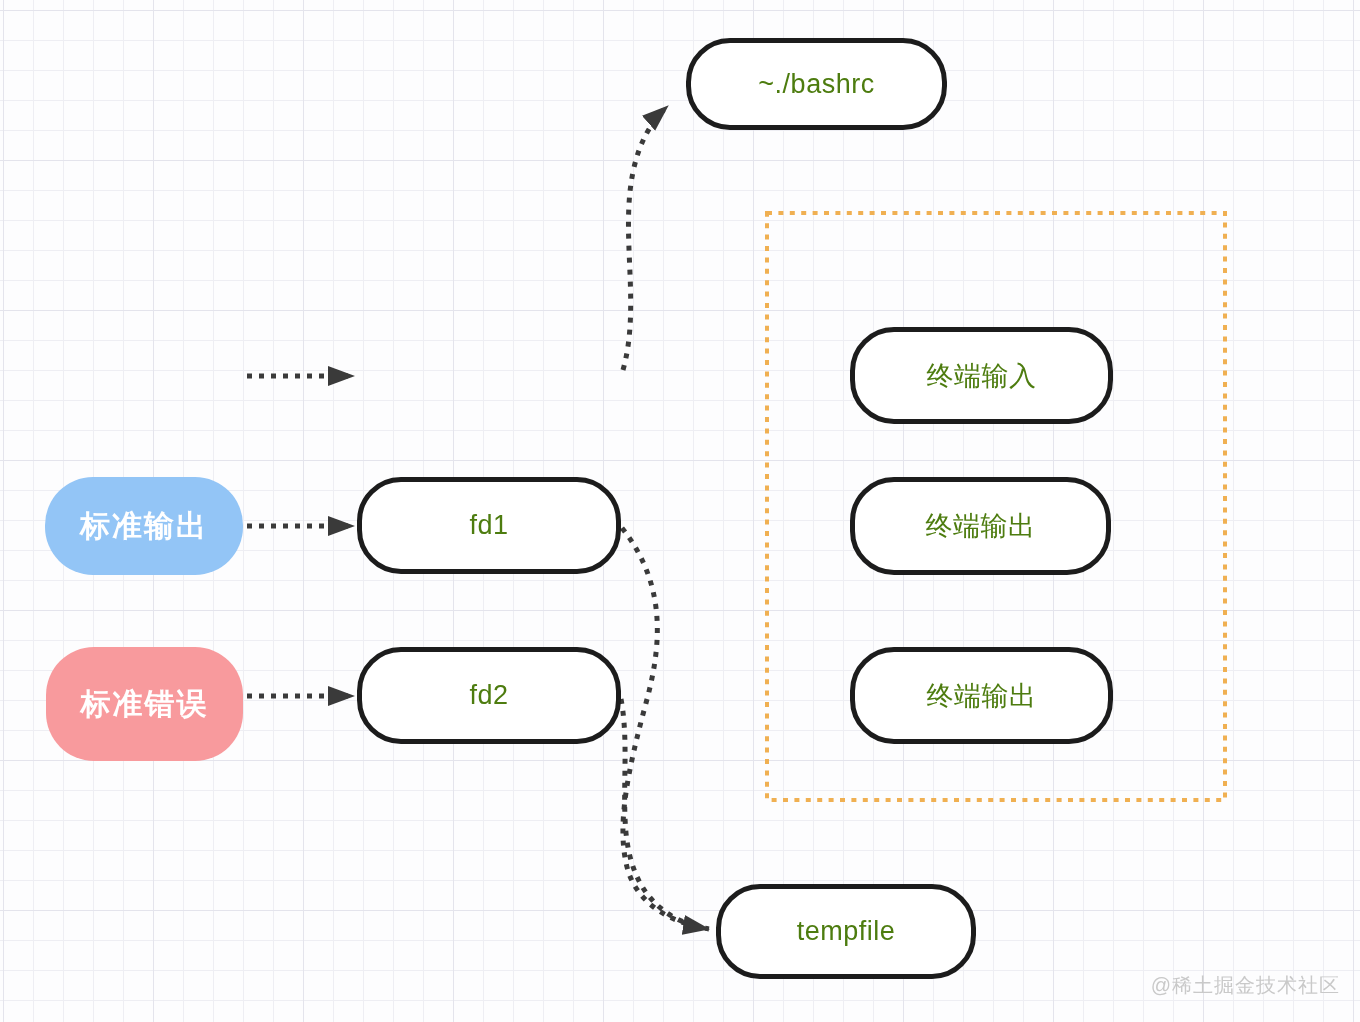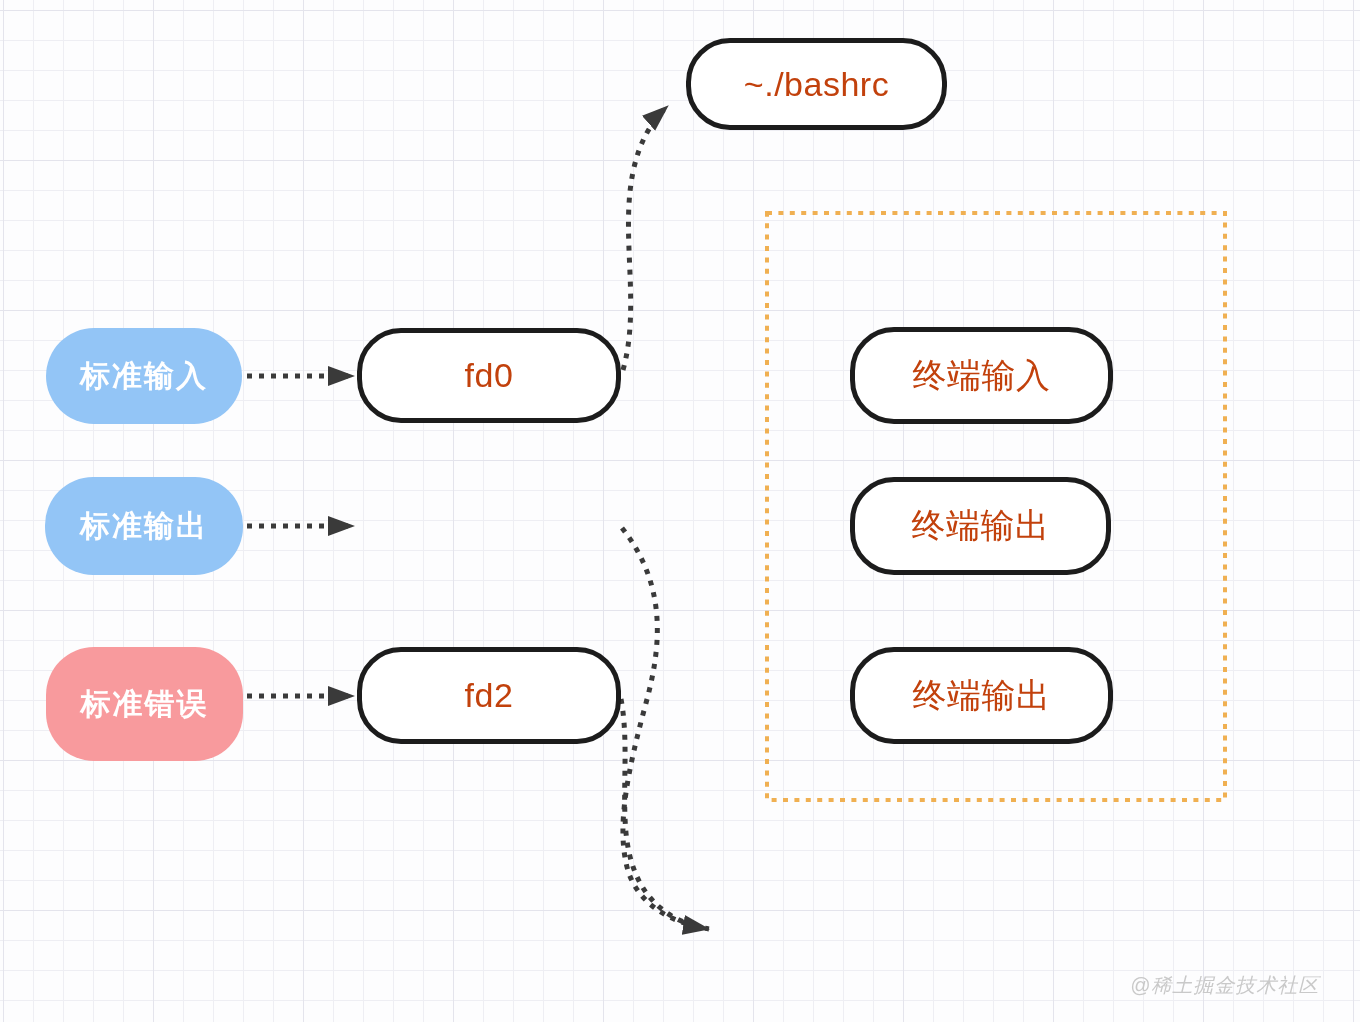--- a/index.html
+++ b/index.html
@@ -17,21 +17,21 @@
       linear-gradient(to bottom, #eeeef3 1px, transparent 1px);
     background-size: 150px 150px, 150px 150px, 30px 30px, 30px 30px;
     background-position: 3px 0, 0 10px, 3px 0, 0 10px;
   }
   svg.edges { position: absolute; left: 0; top: 0; }
 
   .node {
     position: absolute; box-sizing: border-box;
     background: #ffffff; border: 5px solid #1c1c1c; border-radius: 44px;
     display: flex; align-items: center; justify-content: center;
-    font-size: 34px; color: #c2410c; letter-spacing: 0.5px;
+    font-size: 27px; color: #4d7c0f; letter-spacing: 0.5px;
   }
   .pill {
     position: absolute; box-sizing: border-box; border-radius: 48px;
     display: flex; align-items: center; justify-content: center;
     color: #ffffff; font-weight: bold; font-size: 30px; letter-spacing: 2px;
   }
   .pill-blue { background: #93c5f6; }
   .pill-red  { background: #f89a9d; }
 
   
@@ -46,21 +46,21 @@
   .n-term-o1  { left: 850px; top: 477px; width: 261px; height: 98px; }
   .n-term-o2  { left: 850px; top: 647px; width: 263px; height: 97px; }
   .n-tempfile { left: 716px; top: 884px; width: 260px; height: 95px; }
 
   .shell-title {
     position: absolute; left: 805px; top: 243px;
     font-size: 27px; font-weight: 600; color: #3d3d3d; letter-spacing: 1px;
   }
   .watermark {
     position: absolute; left: 1130px; top: 972px; width: 210px;
-    text-align: left; font-size: 20px; color: #c9c9c9; letter-spacing: 1px; font-style: italic;
+    text-align: right; font-size: 20px; color: #c9c9c9; letter-spacing: 1px;
   }
 </style>
 </head>
 <body>
 
 <div class="canvas">
 
   <svg class="edges" width="1360" height="1022" viewBox="0 0 1360 1022">
     <defs>
       <marker id="arw" markerUnits="userSpaceOnUse" markerWidth="30" markerHeight="22" refX="26" refY="10" orient="auto">
@@ -76,48 +76,48 @@
 
     <path d="M 247 696 H 354" fill="none" stroke="#3a3a3a" stroke-width="5" stroke-dasharray="5 7" marker-end="url(#arw)"></path>
 
     <path d="M 623 370 C 641 306 620 235 633 172 C 639 143 651 121 668 106" fill="none" stroke="#3a3a3a" stroke-width="5" stroke-dasharray="5 7" marker-end="url(#arw)"></path>
 
     <path d="M 622 528 C 668 586 661 648 646 703 C 629 766 616 824 627 867 C 635 899 664 922 709 929" fill="none" stroke="#3a3a3a" stroke-width="5" stroke-dasharray="5 7" marker-end="url(#arw)"></path>
 
     <path d="M 621 699 C 629 742 622 790 626 833 C 630 872 645 910 694 926" fill="none" stroke="#3a3a3a" stroke-width="5" stroke-dasharray="5 7"></path>
   </svg>
 
-  <div class="pill pill-blue n-stdin">
-    <span>标准输入</span>
-  </div>
   <div class="pill pill-blue n-stdout">
     <span>标准输出</span>
   </div>
   <div class="pill pill-red n-stderr">
     <span>标准错误</span>
   </div>
 
-  <div class="node n-fd0">
-    <span>fd0</span>
+  <div class="node n-fd1">
+    <span>fd1</span>
   </div>
   <div class="node n-fd2">
     <span>fd2</span>
   </div>
 
   <div class="node n-bashrc">
     <span>~./bashrc</span>
   </div>
 
 
   <div class="node n-term-in">
     <span>终端输入</span>
   </div>
   <div class="node n-term-o1">
     <span>终端输出</span>
   </div>
   <div class="node n-term-o2">
     <span>终端输出</span>
   </div>
 
+  <div class="node n-tempfile">
+    <span>tempfile</span>
+  </div>
 
   <div class="watermark">@稀土掘金技术社区</div>
 
 </div>
 
 </body></html>

